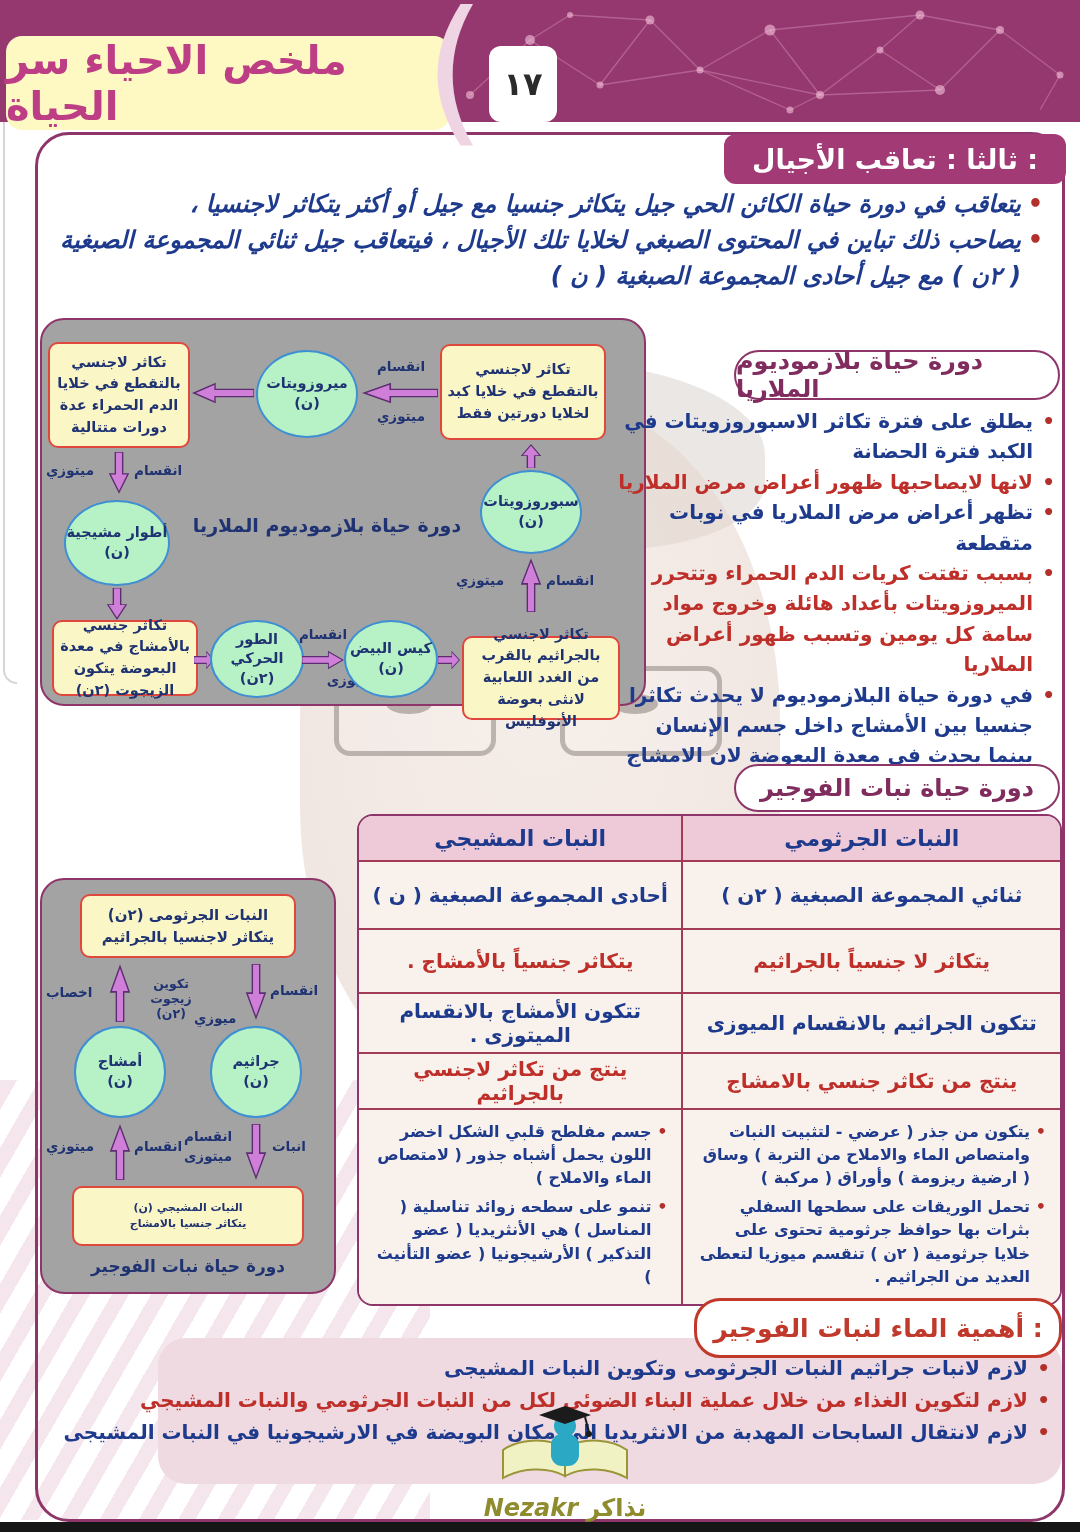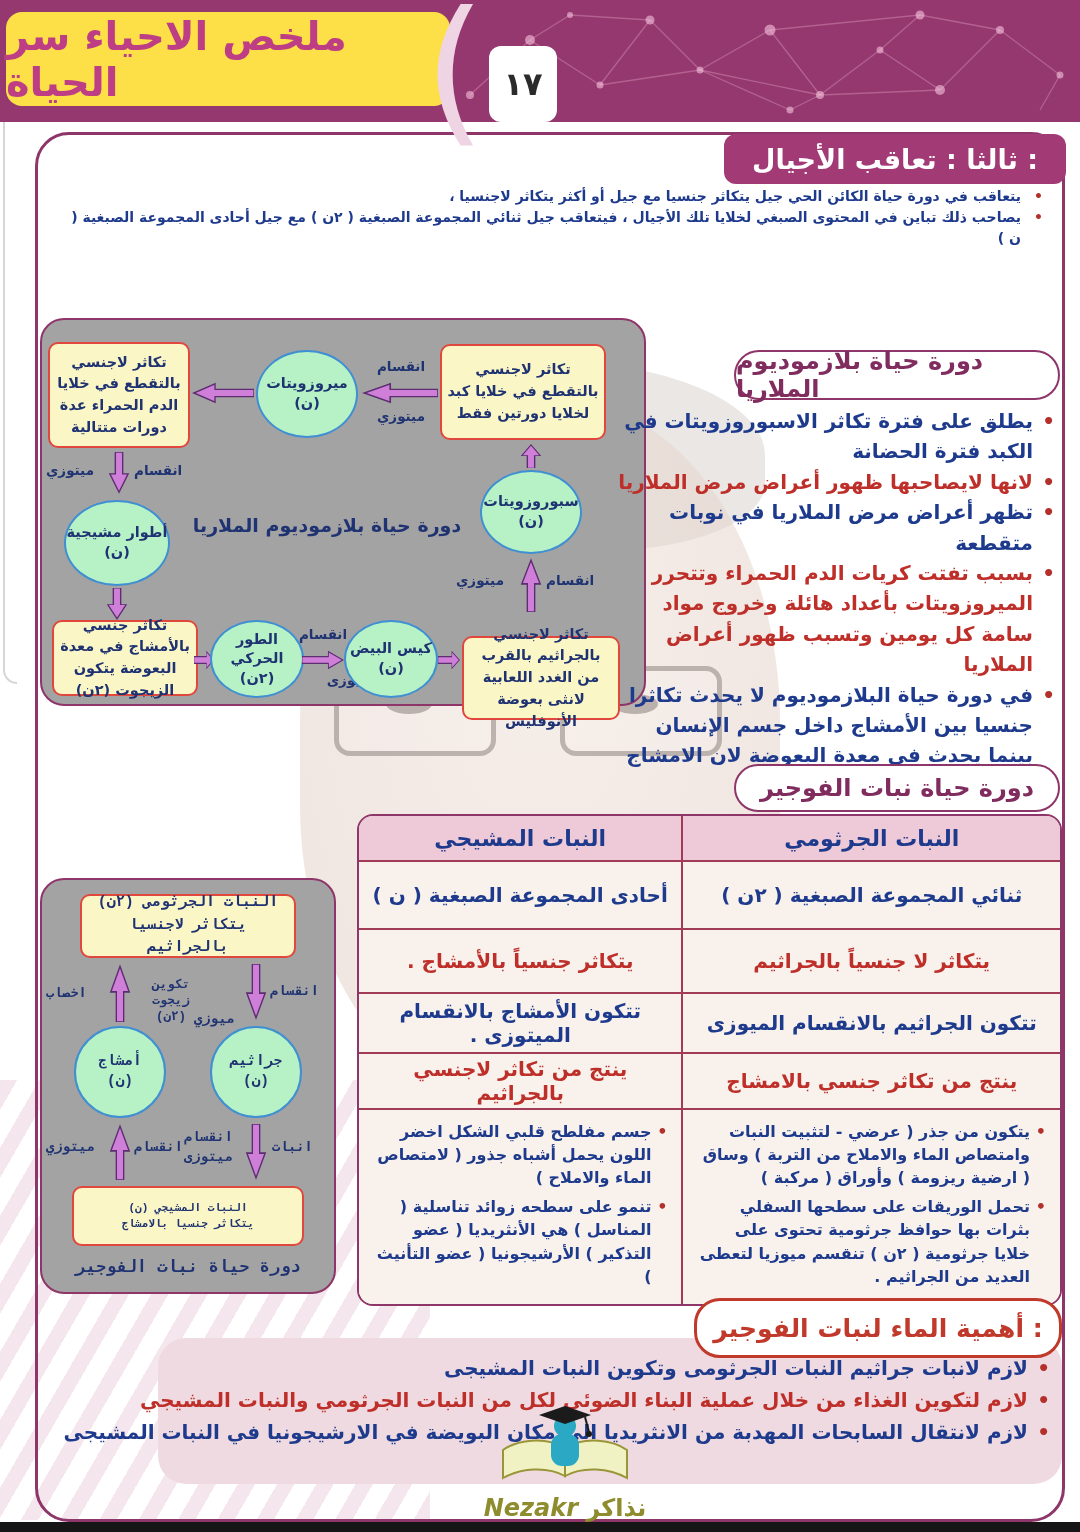--- a/index.html
+++ b/index.html
@@ -19,39 +19,39 @@
   .wm-bridge{position:absolute;left:226px;top:340px;width:50px;height:6px;background:#7A706B;opacity:.45;}
   .wm-eye{position:absolute;width:46px;height:20px;background:#4C423E;border-radius:50%;opacity:.35;}
   #shirt-stripes{position:absolute;left:0;top:1080px;width:430px;height:440px;z-index:0;pointer-events:none;
      background:repeating-linear-gradient(120deg,rgba(226,190,206,.38) 0 15px,rgba(255,255,255,0) 15px 34px);}
   .card-edge{position:absolute;left:3px;top:40px;width:12px;height:640px;border:2px solid #CCC;border-right:none;
              border-radius:14px 0 0 14px;opacity:.8;z-index:0;}
 
   
   #banner{position:absolute;left:0;top:0;width:1080px;height:122px;background:#95386F;z-index:2;}
   #banner-net{position:absolute;right:0;top:0;width:640px;height:122px;}
-  #title-card{position:absolute;left:6px;top:12px;width:444px;height:94px;background:#fde047;border-radius:16px;
+  #title-card{position:absolute;left:6px;top:36px;width:444px;height:94px;background:#fef9c3;border-radius:16px;
               display:flex;align-items:center;justify-content:center;z-index:3;}
   #page-title{color:#BE3E86;font-size:40px;letter-spacing:-1px;}
   #paren{position:absolute;left:424px;top:-22px;font-size:158px;color:#EFD4E4;z-index:3;font-weight:400;}
   #page-tab{position:absolute;left:489px;top:46px;width:68px;height:76px;background:#fff;border-radius:12px;
             display:flex;align-items:center;justify-content:center;font-size:32px;color:#2B2B2B;z-index:4;}
 
   
   #content-card{position:absolute;left:35px;top:132px;width:1024px;height:1384px;border:3px solid #8E3569;
                 border-radius:34px;z-index:1;background:transparent;}
   #section3-tab{position:absolute;right:14px;top:134px;height:50px;padding:0 28px;background:#A23A76;color:#fff;
                 border-radius:12px;font-size:27px;display:flex;align-items:center;z-index:5;}
 
   
   ul.blist{list-style:none;margin:0;padding:0;}
   ul.blist li{position:relative;padding-right:22px;}
   ul.blist li::before{content:"•";position:absolute;right:0;top:0;color:#B3302B;}
 
-  #section3-bullets{left:55px;top:186px;width:988px;font-size:14px;line-height:1.5;z-index:4;}
+  #section3-bullets{left:55px;top:186px;width:988px;font-size:24px;line-height:1.5;z-index:4;font-style:italic;}
   #malaria-bullets{right:25px;top:406px;width:438px;font-size:20px;line-height:1.52;z-index:4;}
   #water-bullets{right:30px;top:1352px;width:1000px;font-size:20px;line-height:1.6;z-index:4;}
 
   
   .pill{position:absolute;background:#fff;border:2.5px solid #8E3569;border-radius:26px;color:#802C5E;
         display:flex;align-items:center;justify-content:center;font-size:24px;z-index:5;}
   #malaria-pill{right:20px;top:350px;width:322px;height:46px;}
   #funaria-pill{right:20px;top:764px;width:322px;height:44px;}
   #water-pill{right:18px;top:1298px;width:362px;height:54px;border:3px solid #C0392B;color:#C0392B;font-size:25px;z-index:6;}
 
@@ -63,21 +63,21 @@
   .dcircle{position:absolute;background:#B6F2C6;border:2.5px solid #3F8FD2;border-radius:50%;color:#1F3372;
         font-size:14.5px;line-height:1.35;display:flex;flex-direction:column;align-items:center;justify-content:center;
         text-align:center;box-sizing:border-box;}
   .dlbl{position:absolute;color:#1F3372;font-size:13.5px;text-align:center;white-space:nowrap;}
   .dcap{position:absolute;color:#1F3372;text-align:center;}
   .arrow{position:absolute;}
   .arrow svg{display:block;width:100%;height:100%;}
   .arrow path{fill:#CF7FD8;stroke:#5C2D71;stroke-width:1.5;}
 
   #malaria-diagram{left:40px;top:318px;width:602px;height:384px;}
-  #funaria-diagram{left:40px;top:878px;width:292px;height:412px;font-family:Liberation Mono, monospace;}
+  #funaria-diagram{left:40px;top:878px;width:292px;height:412px;}
 
   
   #funaria-table{position:absolute;left:357px;top:814px;width:701px;height:488px;z-index:3;direction:rtl;
                  border:2.5px solid #8E3569;border-radius:16px;overflow:hidden;display:flex;flex-direction:column;
                  background:#F8F1EC;}
   .trow{display:grid;grid-template-columns:54% 46%;border-bottom:2px solid #A23B55;}
   .trow:last-child{border-bottom:none;}
   .tcell{display:flex;align-items:center;justify-content:center;text-align:center;font-size:20px;padding:2px 8px;
          box-sizing:border-box;background:#F8F1EC;}
   .tcell:first-child{border-left:2px solid #A23B55;}

